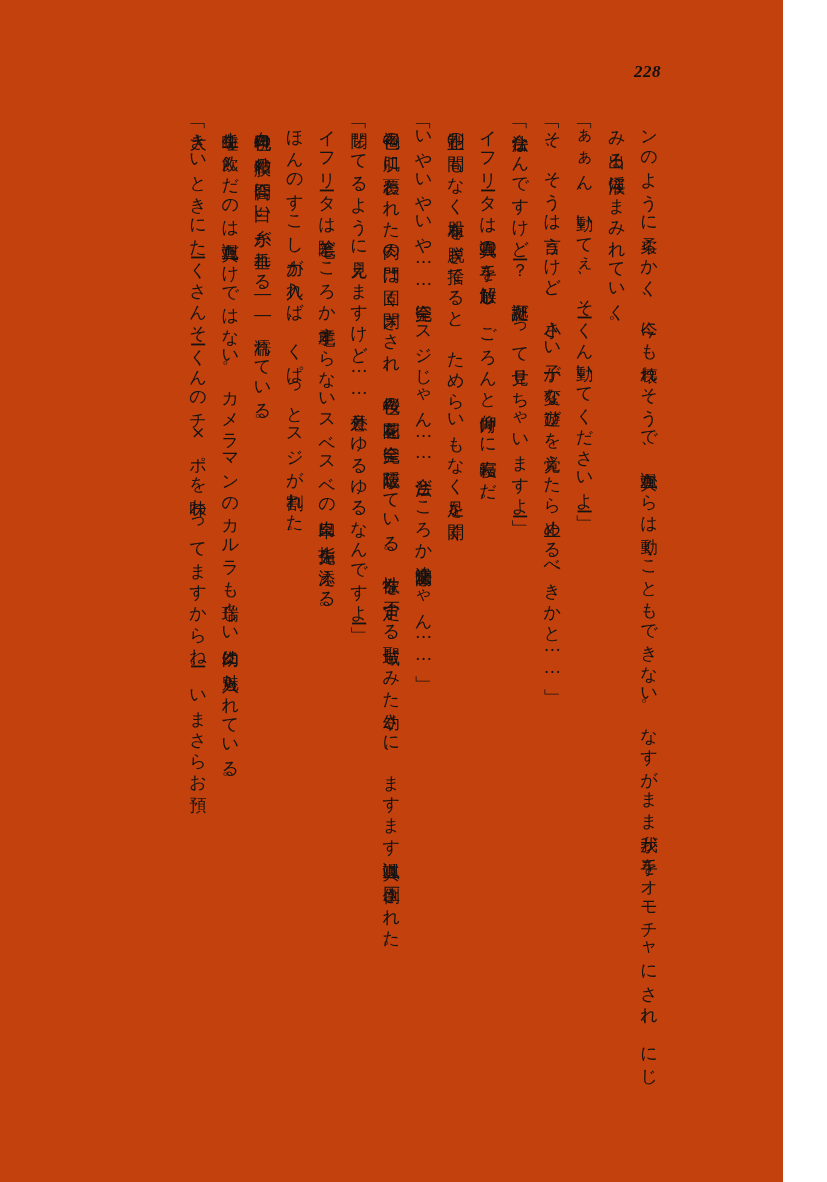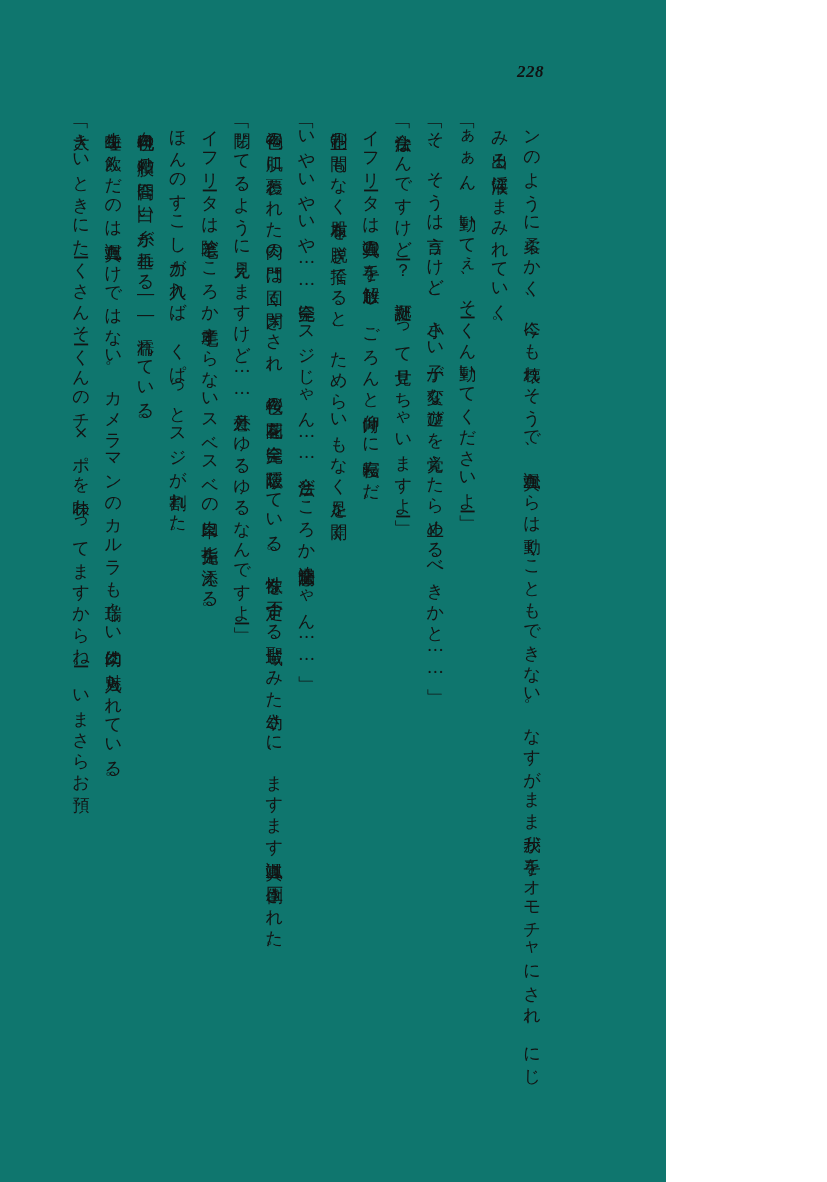--- a/index.html
+++ b/index.html
@@ -2,23 +2,23 @@
 <html><head>
 <meta charset="utf-8">
 <style>
   html, body {
     margin: 0;
     padding: 0;
     background: #ffffff;
   }
   .page {
     position: relative;
-    width: 666px;
+    width: 783px;
     height: 1182px;
-    background: #0f766e;
+    background: #c2410c;
     overflow: hidden;
     font-family: "Liberation Serif", "DejaVu Serif", serif;
   }
   .page-number {
     position: absolute;
     top: 62px;
     right: 122px;
     font-family: "Liberation Serif", "DejaVu Serif", serif;
     font-style: italic;
     font-weight: bold;

